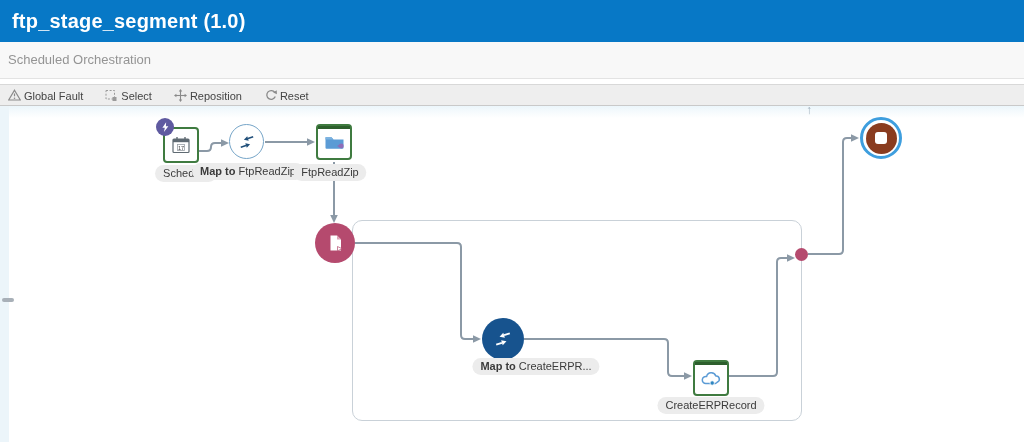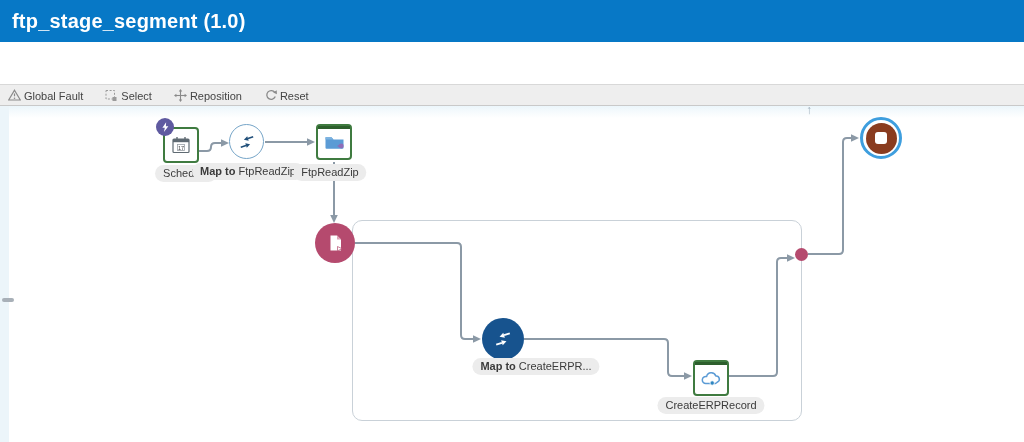--- a/index.html
+++ b/index.html
@@ -68,20 +68,23 @@
 </style>
 </head>
 <body>
 
 <div id="app">
 
   <div class="hdr">
     <div class="hdr-title">ftp_stage_segment (1.0)</div>
   </div>
 
+  <div class="statusbar">
+    <span>Scheduled Orchestration</span>
+  </div>
 
   <div class="toolbar">
     <div class="tool">
       <svg width="13" height="13" viewBox="0 0 13 13">
         <path d="M6.5 1.2 L12.3 11 H0.7 Z" fill="none" stroke="#8a8a8a" stroke-width="1.2"></path>
         <line x1="6.5" y1="4.5" x2="6.5" y2="7.3" stroke="#8a8a8a" stroke-width="1.2"></line>
         <circle cx="6.5" cy="9.2" r="0.8" fill="#8a8a8a"></circle>
       </svg>
       <span>Global Fault</span>
     </div>

